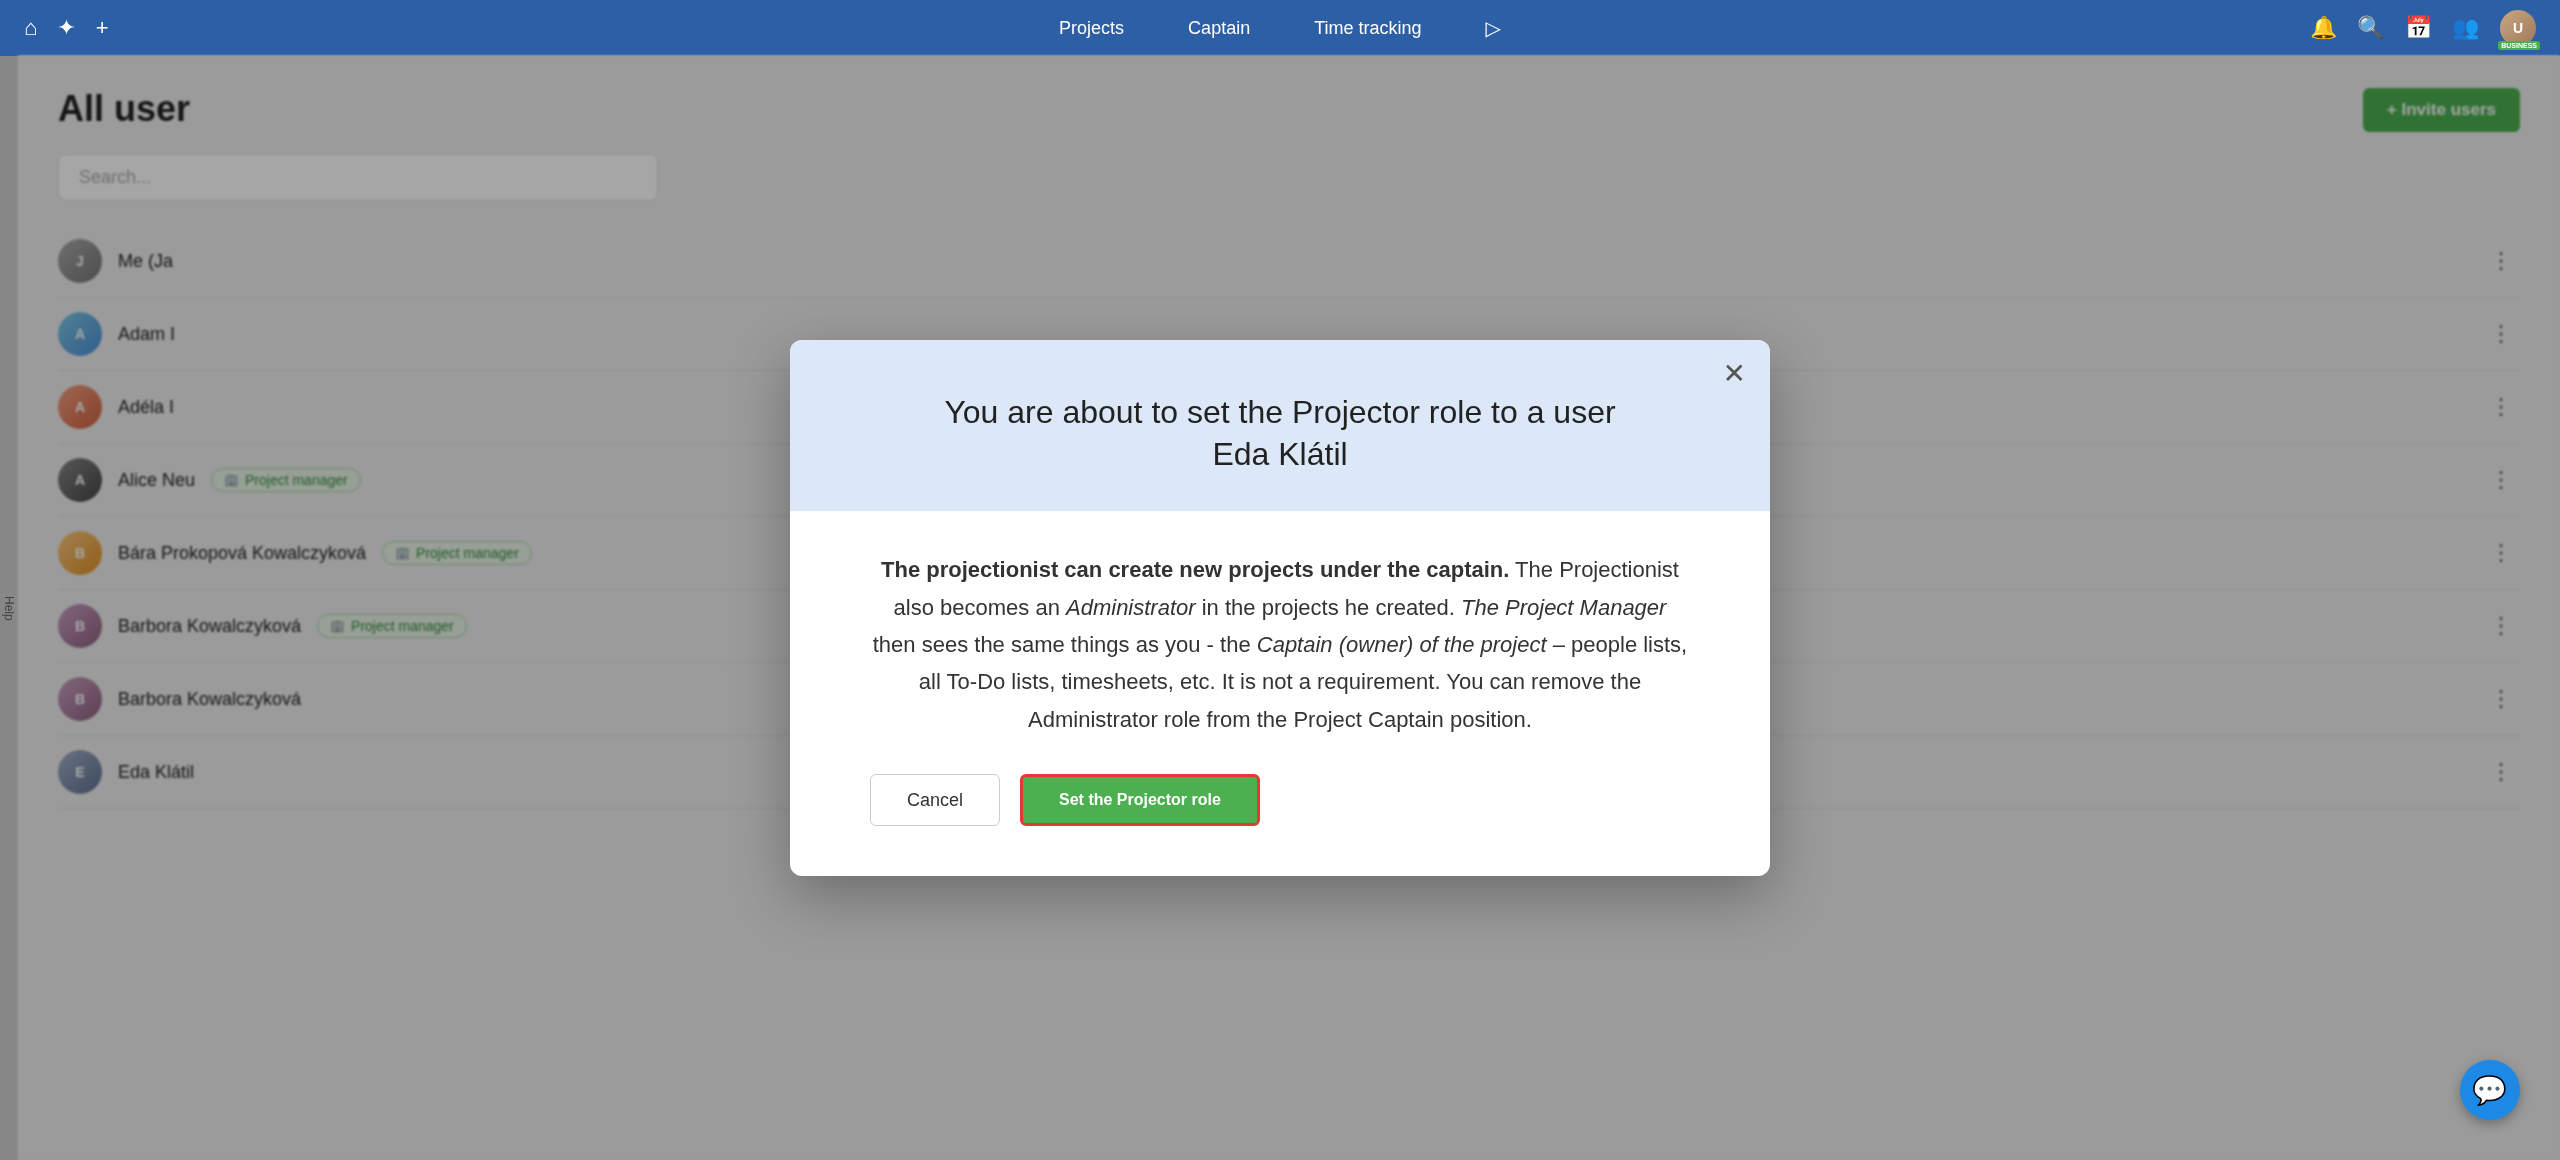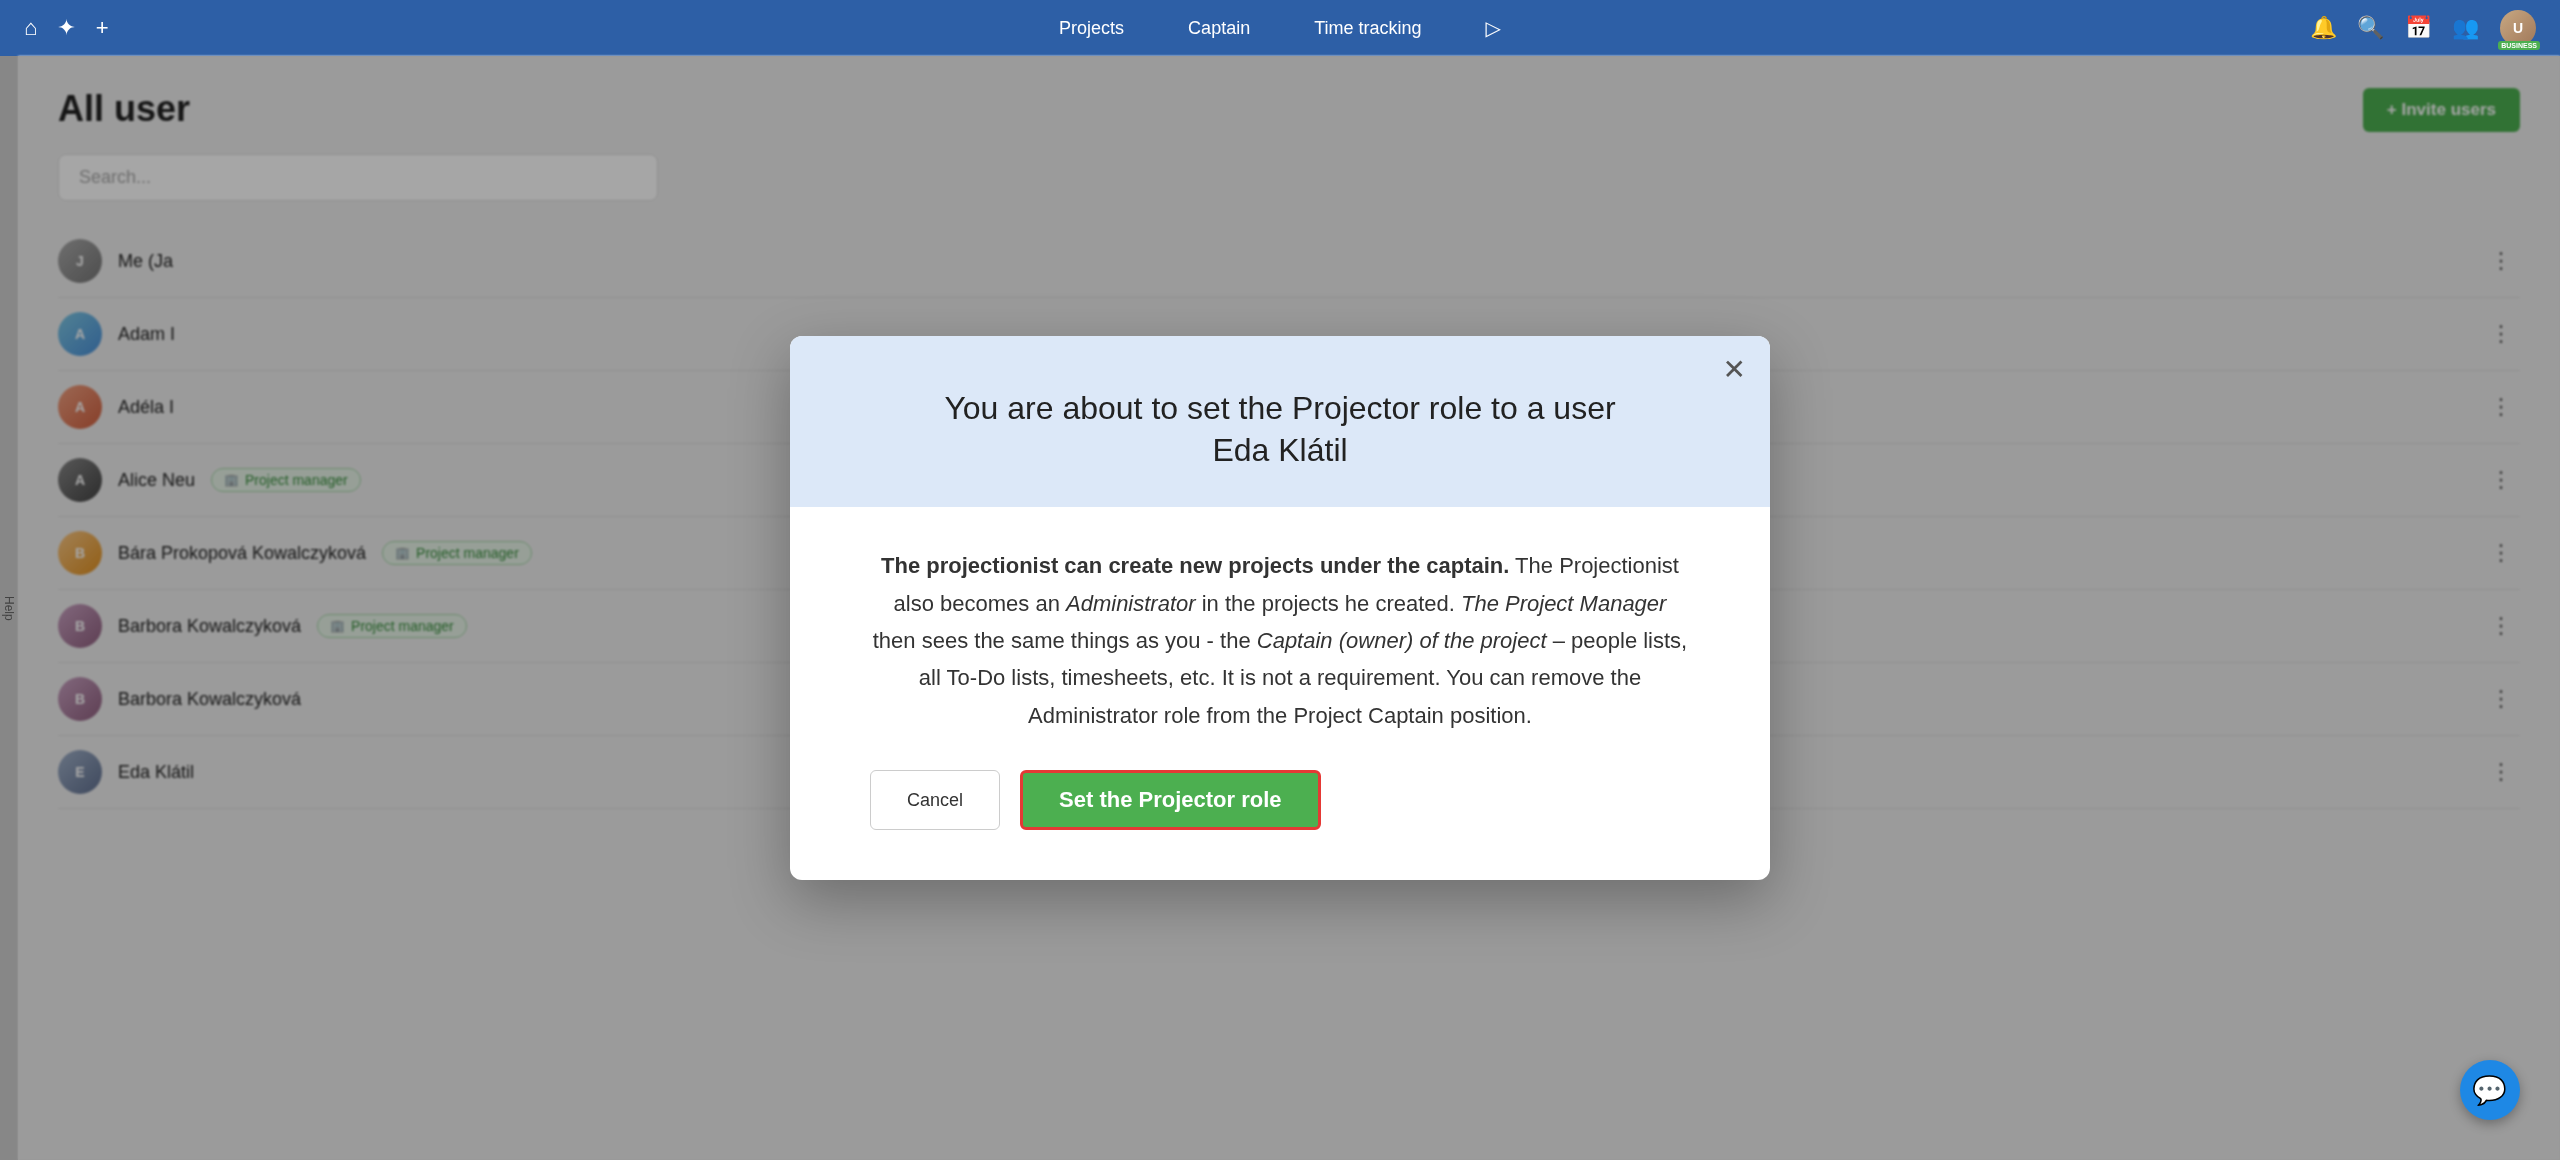--- a/index.html
+++ b/index.html
@@ -203,21 +203,21 @@
       padding: 14px 36px;
       font-size: 18px;
       color: #333;
       cursor: pointer;
     }
     .btn-set-projector {
       background: #4caf50;
       border: 3px solid #e53935;
       border-radius: 6px;
       padding: 14px 36px;
-      font-size: 22px;
+      font-size: 16px;
       color: #fff;
       font-weight: 600;
       cursor: pointer;
     }
 
     
     .chat-bubble {
       position: fixed;
       bottom: 40px;
       right: 40px;

